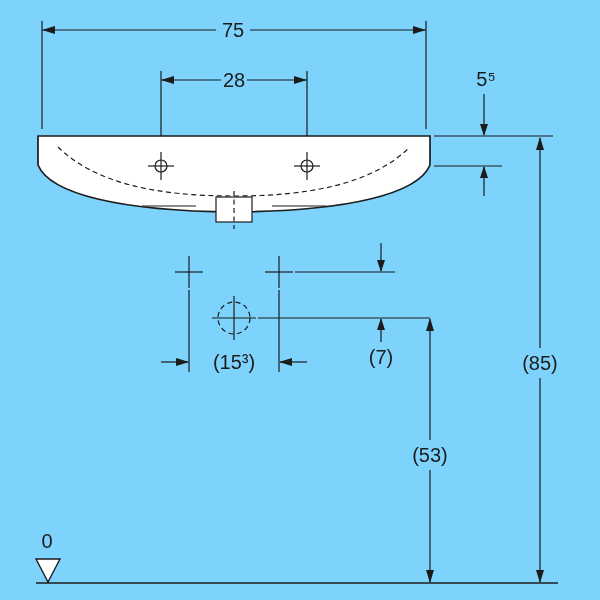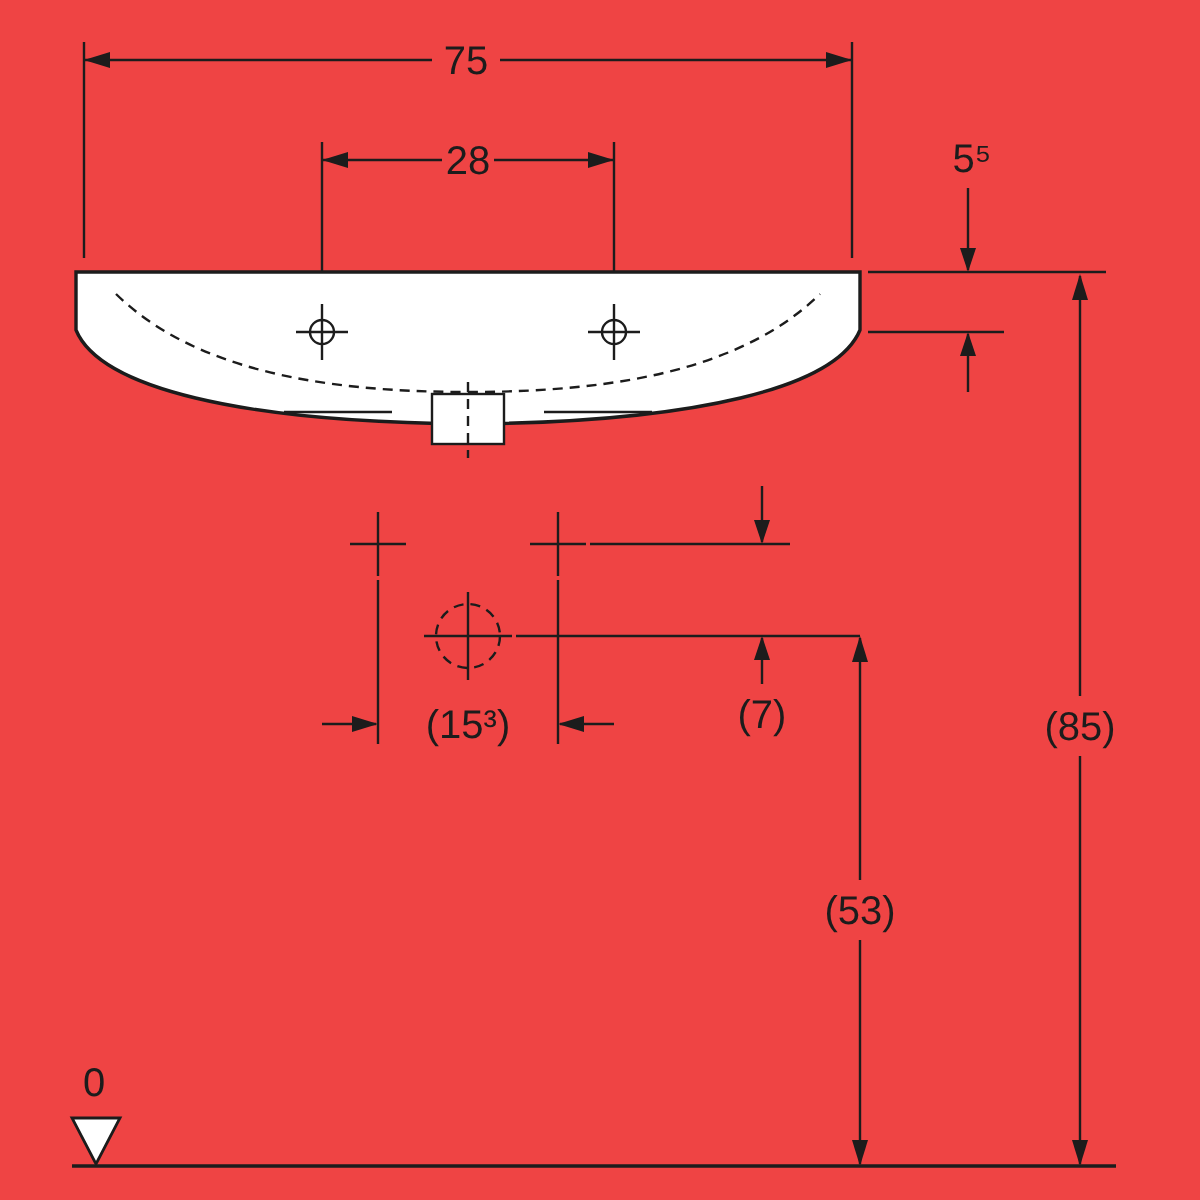--- a/index.html
+++ b/index.html
@@ -4,21 +4,21 @@
 <style>
   html, body {
     margin: 0;
     padding: 0;
     background: #ffffff;
   }
   .canvas {
     width: 600px;
     height: 600px;
     position: relative;
-    background: #ef4444;
+    background: #7dd3fc;
     font-family: "Liberation Sans", sans-serif;
   }
   svg {
     display: block;
   }
   .thin {
     stroke: #1c1c1c;
     stroke-width: 1.2;
     fill: none;
     stroke-linecap: butt;

